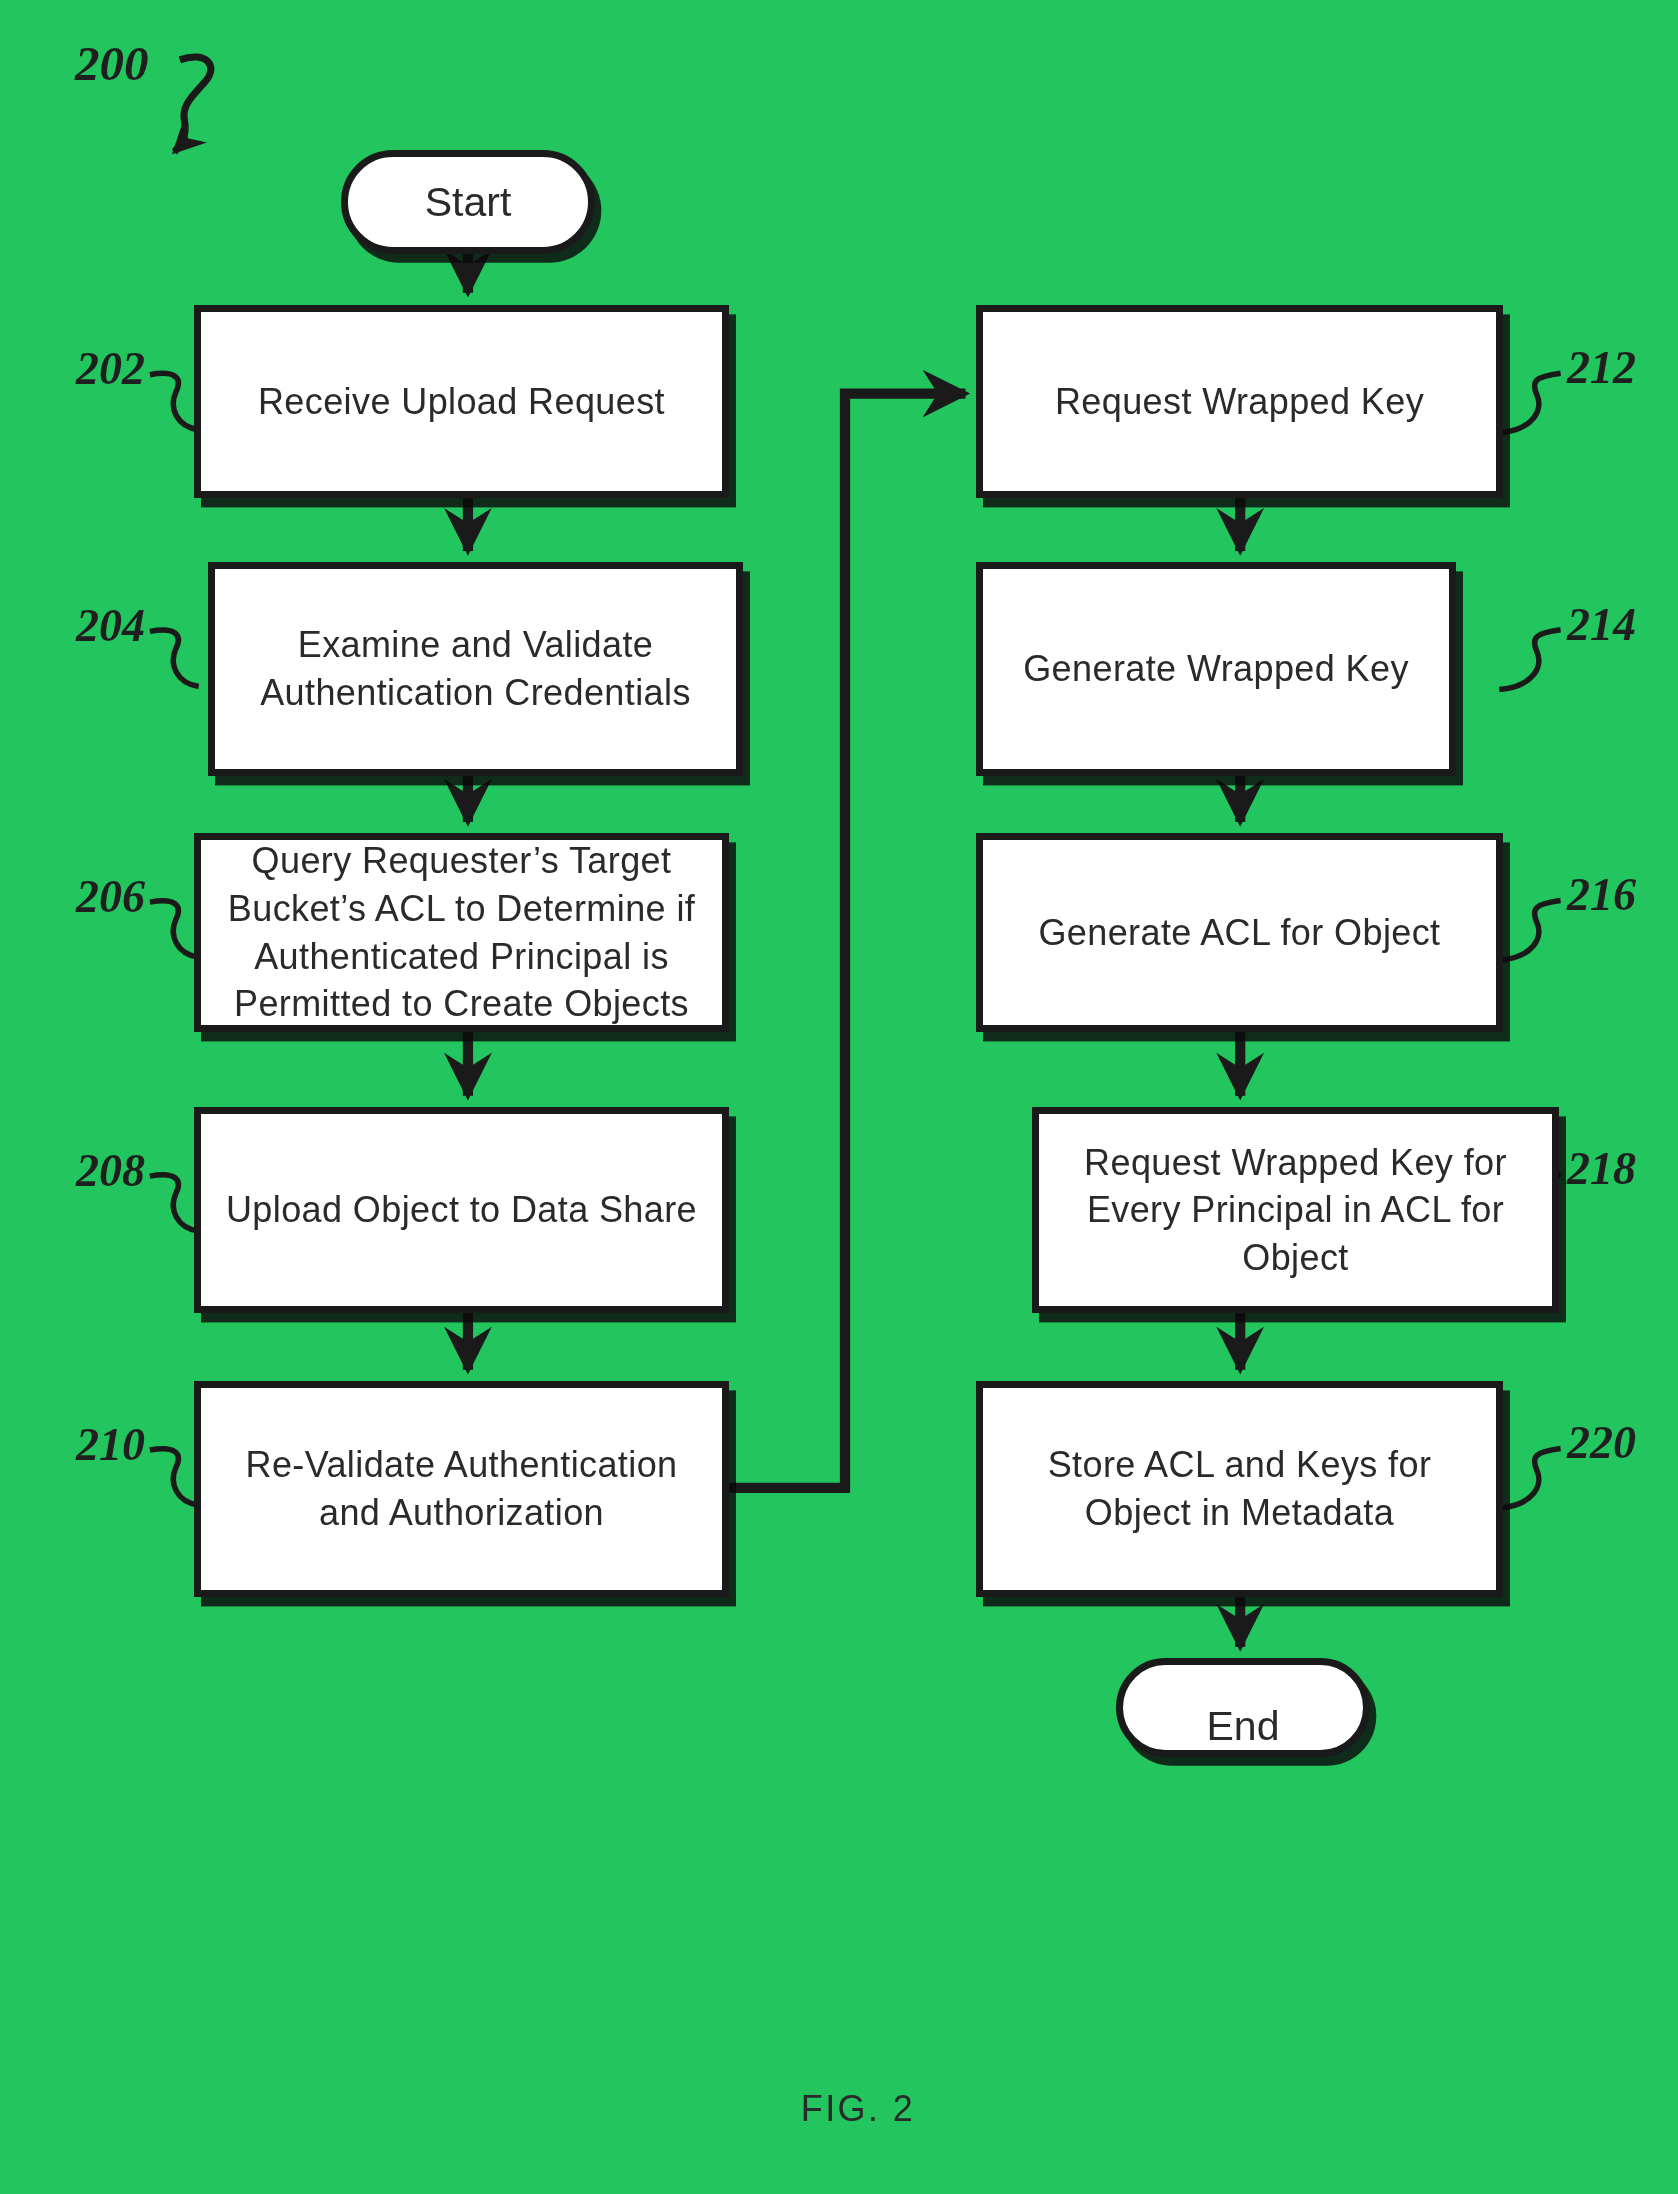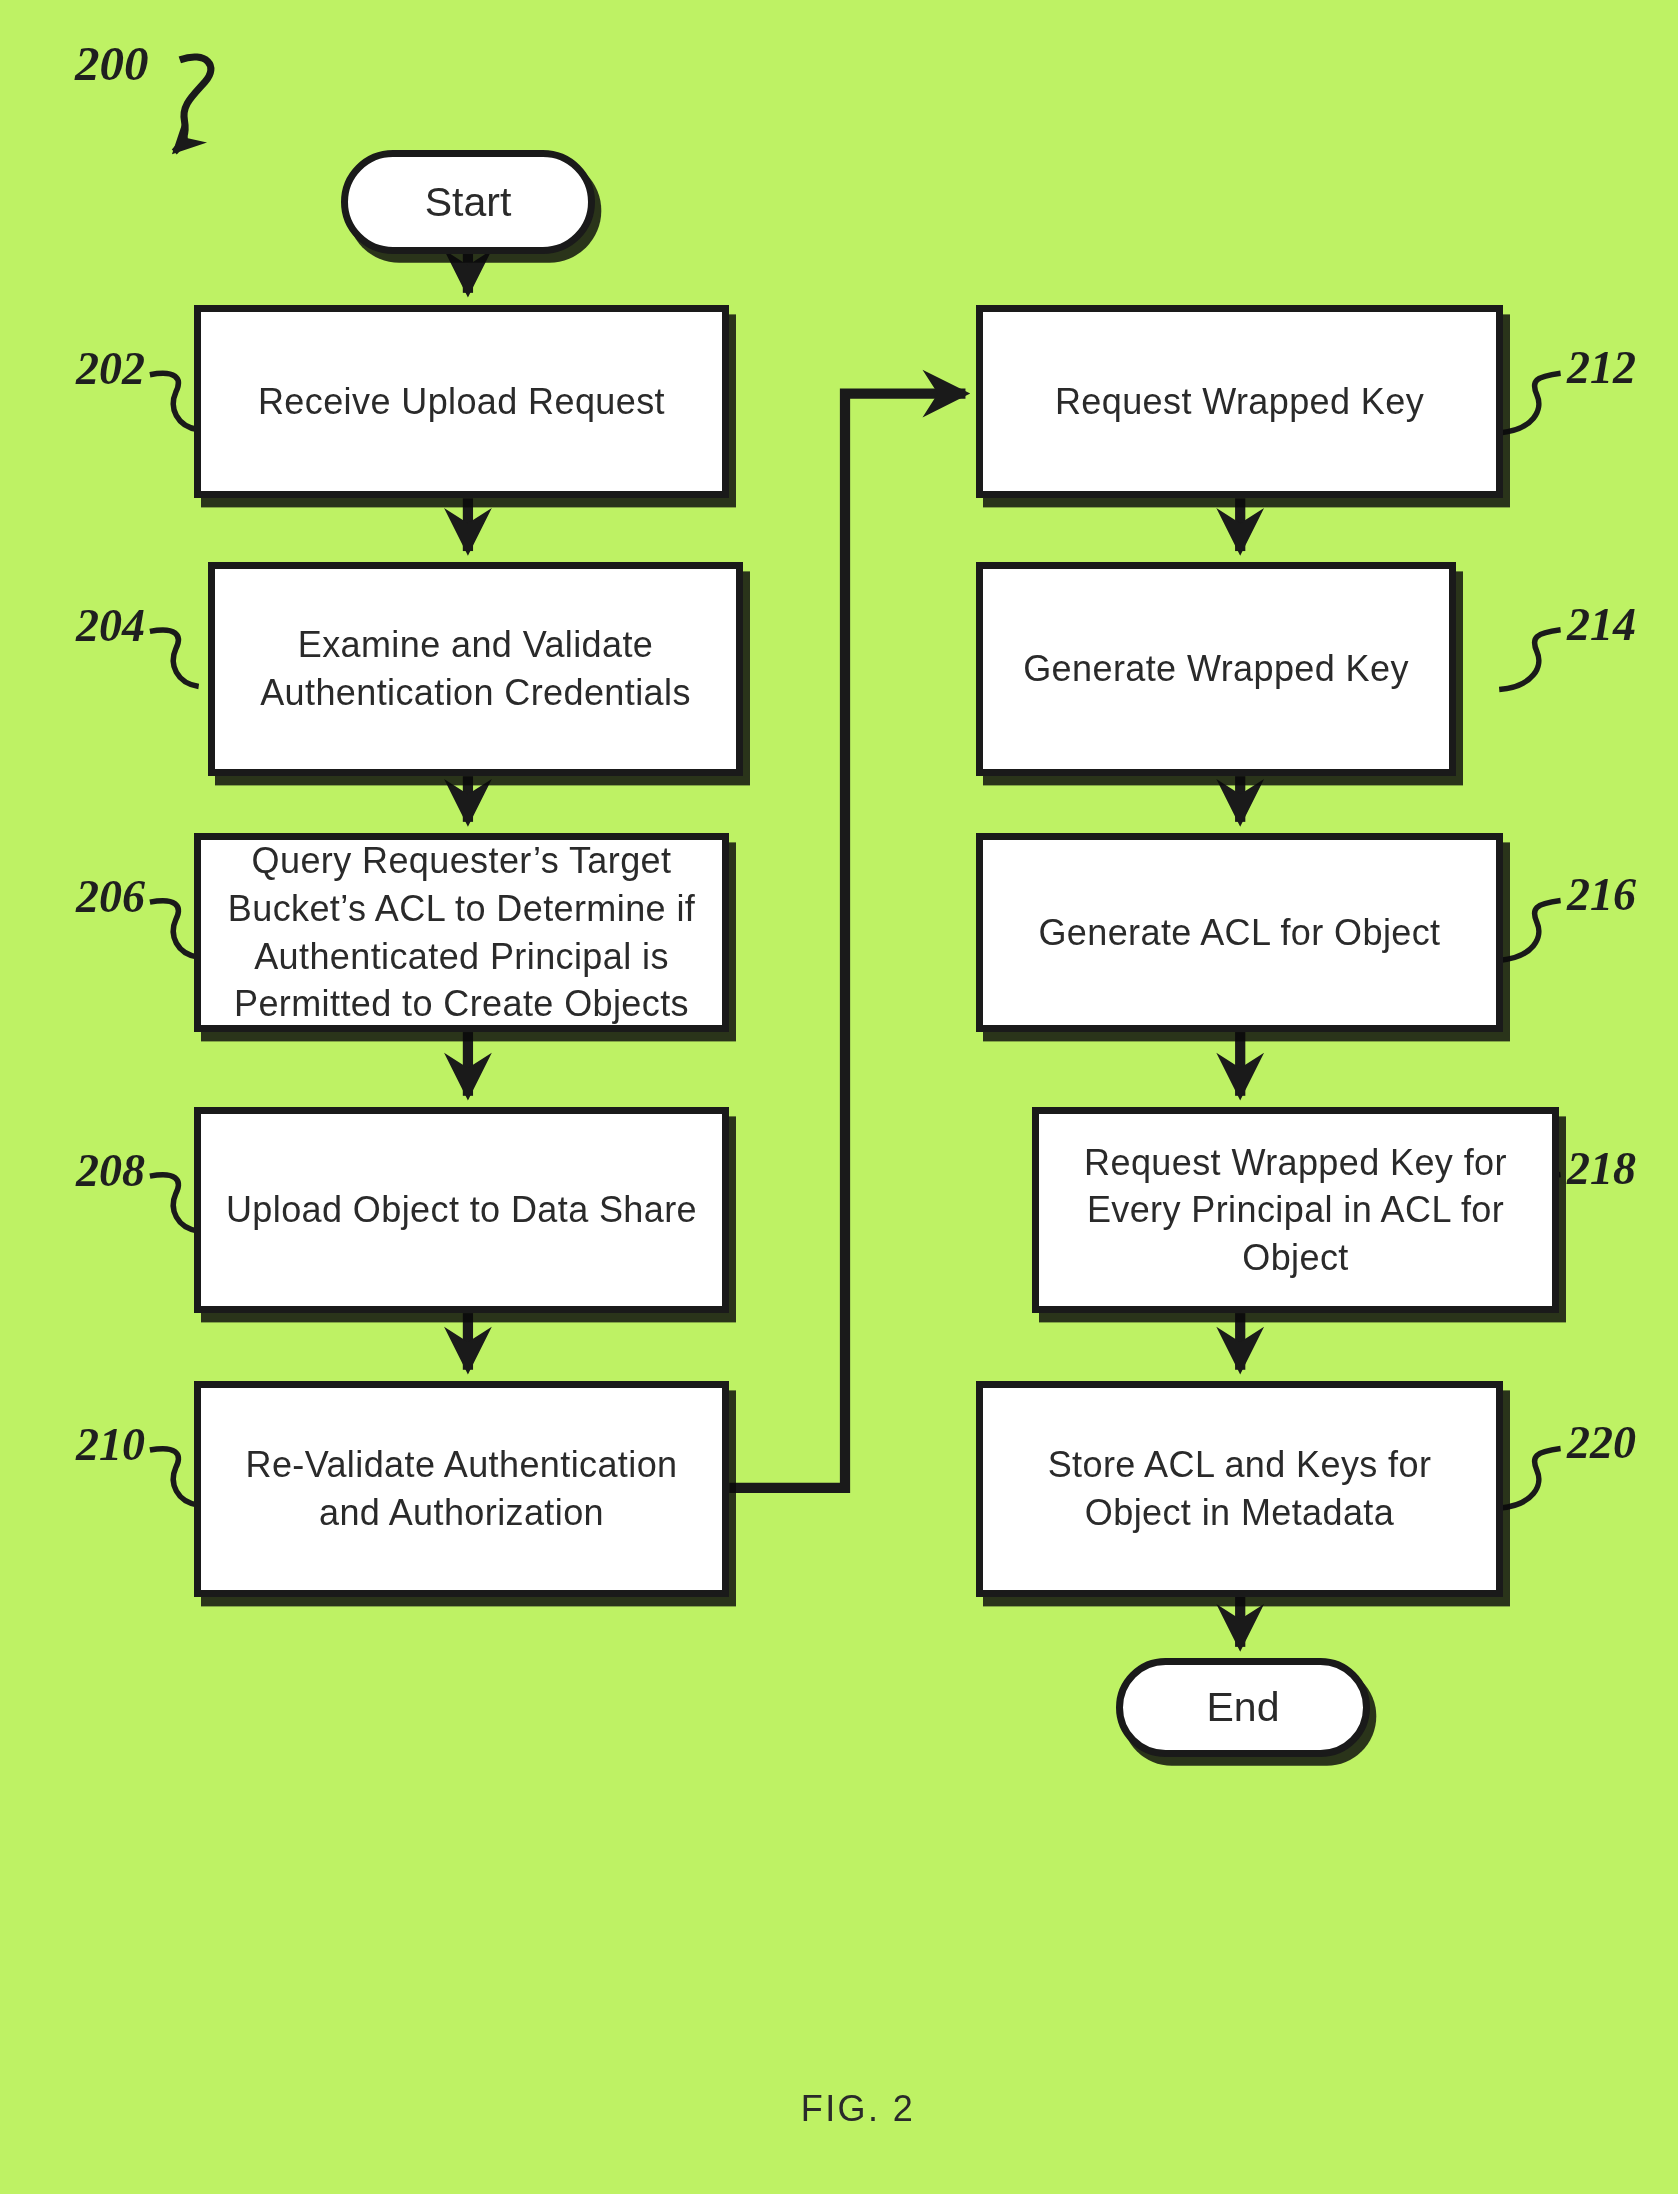--- a/index.html
+++ b/index.html
@@ -4,21 +4,21 @@
 <style>
   html, body {
     margin: 0;
     padding: 0;
     background: #ffffff;
   }
   .canvas {
     position: relative;
     width: 1679px;
     height: 2194px;
-    background: #bef264;
+    background: #22c55e;
     font-family: "Liberation Sans", sans-serif;
     color: #1c1c1c;
     overflow: hidden;
   }
   svg.wires {
     position: absolute;
     inset: 0;
     width: 1679px;
     height: 2194px;
   }
@@ -159,21 +159,21 @@
   <div class="box" style="left:976px; top:833px; width:527px; height:199px;">
     <span class="box-label">Generate ACL for Object</span>
   </div>
   <div class="box" style="left:1032px; top:1107px; width:527px; height:206px;">
     <span class="box-label">Request Wrapped Key for Every Principal in ACL for Object</span>
   </div>
   <div class="box" style="left:976px; top:1381px; width:527px; height:216px;">
     <span class="box-label">Store ACL and Keys for Object in Metadata</span>
   </div>
 
-  <div class="oval" style="left:1116px; top:1658px; width:254px; height:99px;">
+  <div class="oval" style="left:1116px; top:1658px; width:254px; height:99px;align-items:flex-end;">
     <span class="oval-label">End</span>
   </div>
 
   <div class="ref ref-left" style="left:47px; top:346px;  width:98px;">202</div>
   <div class="ref ref-left" style="left:47px; top:603px;  width:98px;">204</div>
   <div class="ref ref-left" style="left:47px; top:874px; width:98px;">206</div>
   <div class="ref ref-left" style="left:47px; top:1148px; width:98px;">208</div>
   <div class="ref ref-left" style="left:47px; top:1422px; width:98px;">210</div>
 
   <div class="ref ref-right" style="left:1567px; top:345px;  width:110px;">212</div>

